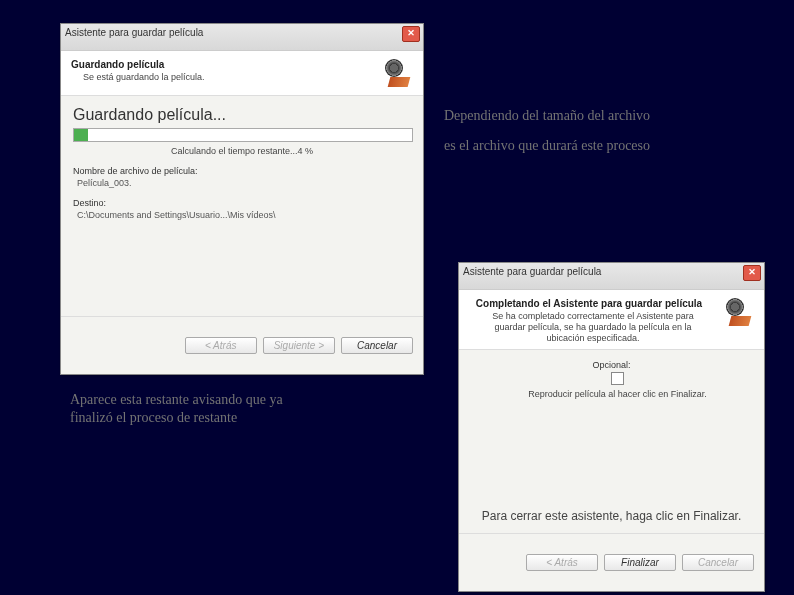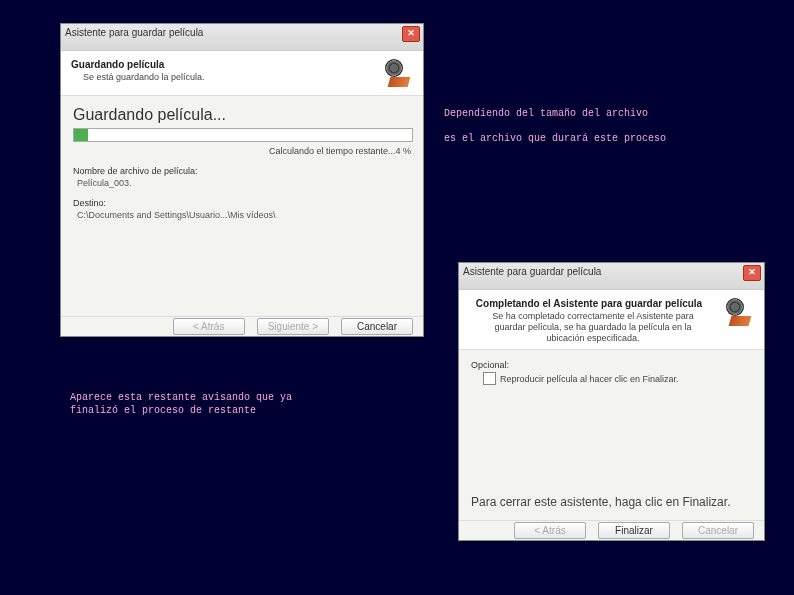--- a/index.html
+++ b/index.html
@@ -104,68 +104,70 @@
     position: relative;
     margin-bottom: 4px;
   }
   .progress-fill {
     height: 100%;
     background: #4CAF50;
     width: 4%;
   }
   .progress-row {
     display: flex;
-    justify-content: flex-end;
+    justify-content: center;
     font-size: 9px;
     color: #444;
   }
   .info-label {
     font-size: 9px;
     color: #333;
     margin-top: 10px;
   }
   .info-value {
     font-size: 9px;
     color: #555;
     margin-left: 4px;
     margin-top: 2px;
   }
   .button-row {
     background: #f3f3f0;
     border-top: 1px solid #ddd;
-    padding: 1px 10px;
+    padding: 20px 10px;
     display: flex;
     justify-content: flex-end;
-    gap: 12px;
+    gap: 6px;
+    font-style: italic;
   }
   .btn {
     border: 1px solid #aaa;
     background: linear-gradient(to bottom, #fff, #e8e8e8);
     padding: 2px 10px;
     font-size: 10px;
     border-radius: 2px;
     color: #333;
     min-width: 50px;
     text-align: center;
   }
   .btn.disabled {
     color: #aaa;
   }
   .caption {
     position: absolute;
-    color: #f9a8d4;
-    font-family: Liberation Mono, monospace;
-    font-size: 10px;
+    color: #737373;
+    font-family: Liberation Serif, serif;
+    font-size: 14px;
   }
   .checkbox-row {
     display: flex;
     align-items: center;
     gap: 4px;
     margin-left: 12px;
     margin-top: 2px;
+    flex-direction: column;
   }
   .checkbox {
     width: 11px;
     height: 11px;
     border: 1px solid #888;
     background: #fff;
   }
   .footer-note {
     font-size: 12px;
     color: #444;
@@ -225,21 +227,21 @@
   <div class="header-section">
     <div class="header-text" style="max-width:240px;text-align:center;">
       <div class="main-title">Completando el Asistente para guardar película</div>
       <div class="sub-title" style="margin-left:8px; line-height:1.2;">Se ha completado correctamente el Asistente para guardar película, se ha guardado la película en la ubicación especificada.</div>
     </div>
     <div class="mm-icon">
       <div class="reel"></div>
       <div class="strip"></div>
     </div>
   </div>
-  <div class="body-section" style="min-height:150px;">
+  <div class="body-section" style="min-height:150px;text-align:center;">
     <div class="info-label" style="margin-top:0;">Opcional:</div>
     <div class="checkbox-row">
       <div class="checkbox"></div>
       <span style="font-size:9px; color:#444;">Reproducir película al hacer clic en Finalizar.</span>
     </div>
     <div class="footer-note">Para cerrar este asistente, haga clic en Finalizar.</div>
   </div>
   <div class="button-row">
     <div class="btn disabled">&lt; Atrás</div>
     <div class="btn">Finalizar</div>

